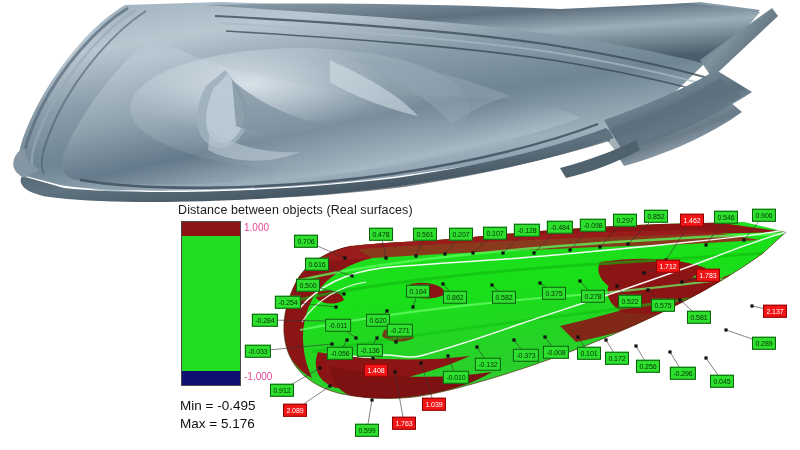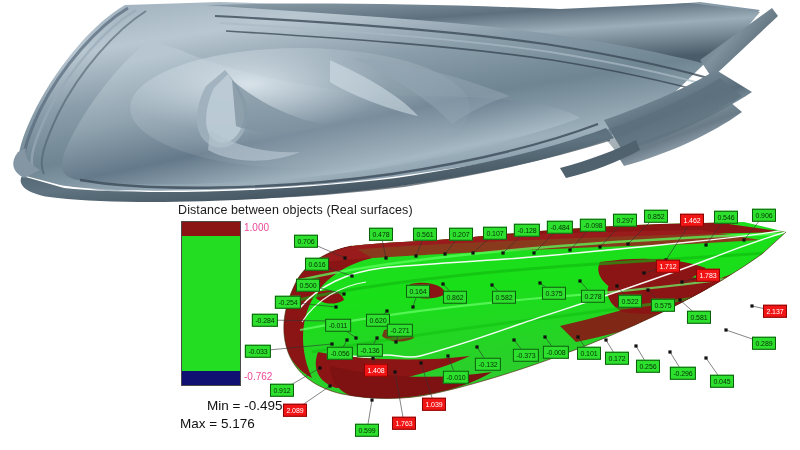--- a/index.html
+++ b/index.html
@@ -29,21 +29,21 @@
   .lb-mid{height:83%;background:#22dd22;}
   .lb-bot{height:8.5%;background:#101073;}
   .legend-tick{
     position:absolute;font-size:10px;color:#ec4899;white-space:nowrap;
   }
   #tick-max{left:244px;top:222px;}
   #tick-min{left:244px;top:371px;}
   .legend-stat{
     position:absolute;left:180px;font-size:13.5px;color:#111;white-space:nowrap;
   }
-  #stat-min{top:398px;margin-left:27px;}
+  #stat-min{top:398px;}
   #stat-max{top:416px;}
 
   
   #colormap{position:absolute;left:0;top:0;width:800px;height:450px;pointer-events:none;}
 
   
   .callout{
     position:absolute;
     font-size:7px;
     line-height:1;
@@ -173,21 +173,21 @@
   </div>
 
   <div id="legend-bar-wrap">
     <div id="legend-bar">
       <div class="lb-seg lb-top"></div>
       <div class="lb-seg lb-mid"></div>
       <div class="lb-seg lb-bot"></div>
     </div>
   </div>
   <div class="legend-tick" id="tick-max">1.000</div>
-  <div class="legend-tick" id="tick-min">-0.762</div>
+  <div class="legend-tick" id="tick-min">-1.000</div>
   <div class="legend-stat" id="stat-min">Min = -0.495</div>
   <div class="legend-stat" id="stat-max">Max =  5.176</div>
 
   <svg id="colormap" viewBox="0 0 800 450" xmlns="http://www.w3.org/2000/svg">
     <defs>
       <clipPath id="clipPart">
         <path d="M 352,246 C 330,250 306,262 296,282 C 284,306 280,330 288,352
                  C 296,374 316,388 342,394 C 372,400 404,400 432,394
                  C 470,386 530,368 590,344 C 650,320 712,290 762,254
                  L 786,232 L 744,222 L 660,224 C 600,226 520,232 462,238

